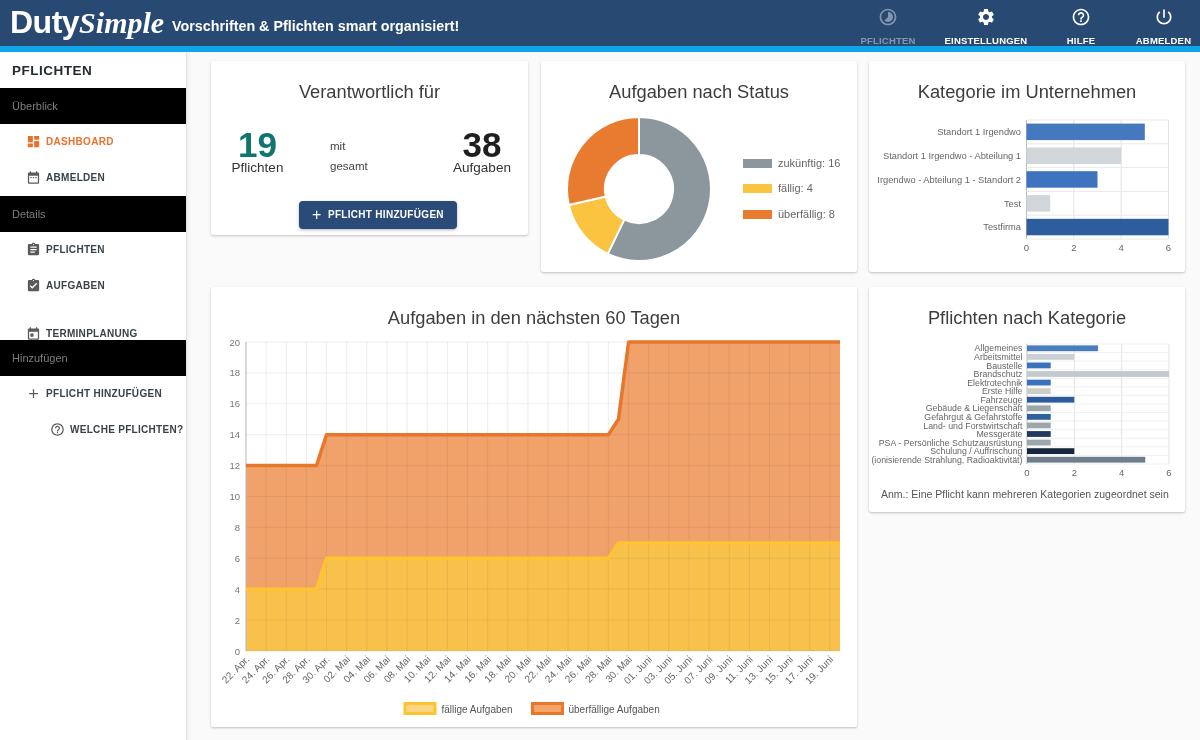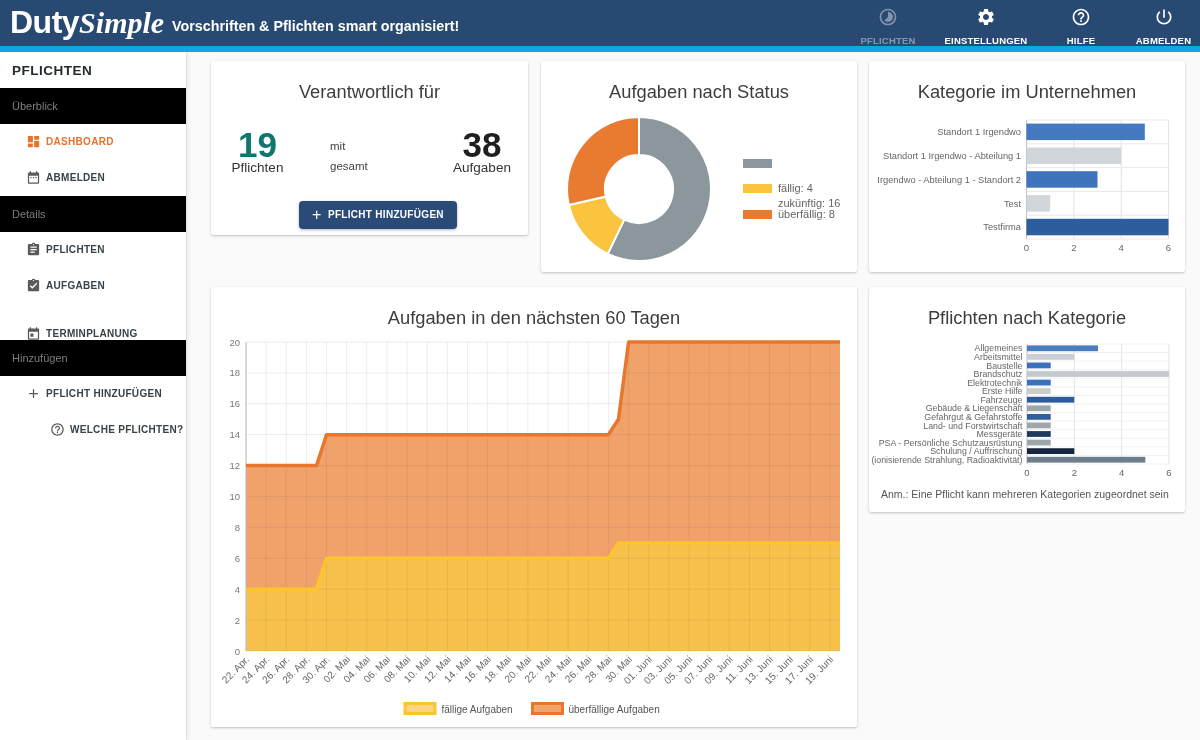--- a/index.html
+++ b/index.html
@@ -107,21 +107,21 @@
 </div>
 
 <div class="card" id="card2" style="left:541px; top:61px; width:316px; height:211px;">
   <div class="ctitle">Aufgaben nach Status</div>
   <svg class="abs" style="left:23px; top:53px;" width="150" height="150" viewBox="0 0 150 150">
   <path d="M75.00 3.00 A72 72 0 1 1 43.76 139.87 L60.25 105.63 A34 34 0 1 0 75.00 41.00 Z" fill="#8b979d" stroke="#ffffff" stroke-width="2" stroke-linejoin="round"></path>
 <path d="M43.76 139.87 A72 72 0 0 1 4.81 91.02 L41.85 82.57 A34 34 0 0 0 60.25 105.63 Z" fill="#fac440" stroke="#ffffff" stroke-width="2" stroke-linejoin="round"></path>
 <path d="M4.81 91.02 A72 72 0 0 1 75.00 3.00 L75.00 41.00 A34 34 0 0 0 41.85 82.57 Z" fill="#e87b30" stroke="#ffffff" stroke-width="2" stroke-linejoin="round"></path>
   </svg>
   <div class="abs" style="left:202px; top:98px; width:29px; height:9px; background:#8b979d;"></div>
-  <div class="abs" style="left:237px; top:96px; font-size:11px; color:#666;margin-top:40px;">zukünftig: 16</div>
+  <div class="abs" style="left:237px; top:96px; font-size:11px; color:#666;">zukünftig: 16</div>
   <div class="abs" style="left:202px; top:123px; width:29px; height:9px; background:#fac440;"></div>
   <div class="abs" style="left:237px; top:121px; font-size:11px; color:#666;">fällig: 4</div>
   <div class="abs" style="left:202px; top:149px; width:29px; height:9px; background:#e87b30;"></div>
   <div class="abs" style="left:237px; top:147px; font-size:11px; color:#666;">überfällig: 8</div>
 </div>
 
 <div class="card" id="card3" style="left:869px; top:61px; width:316px; height:211px;">
   <div class="ctitle">Kategorie im Unternehmen</div>
   <svg class="abs" style="left:0; top:0;" width="316" height="211" viewBox="0 0 316 211">
   <line x1="157.5" y1="59.0" x2="157.5" y2="178.0" stroke="#b9bcbe" stroke-width="1"></line>

